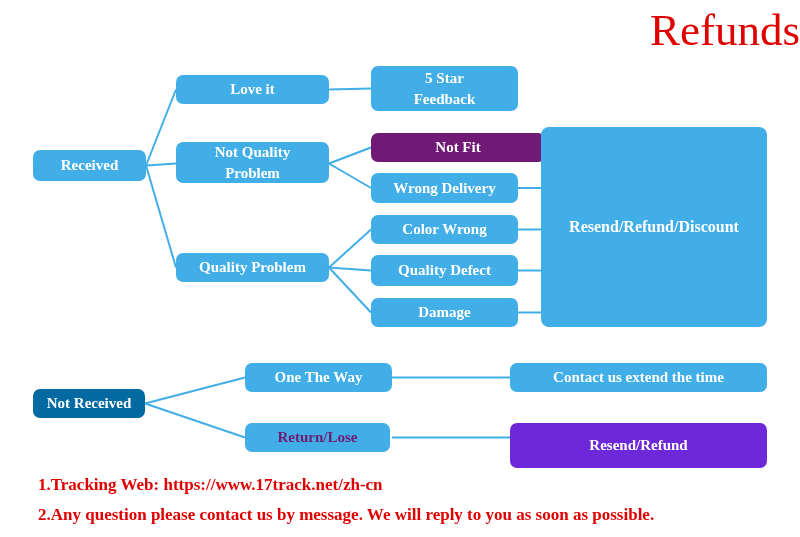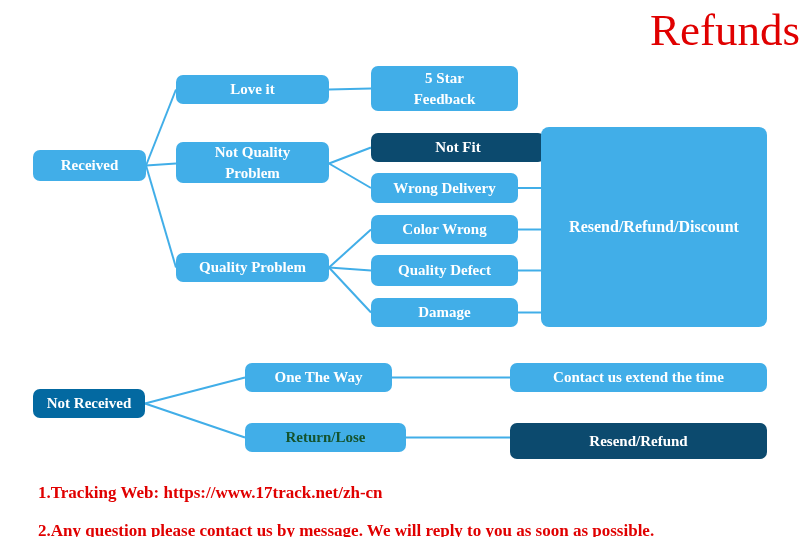--- a/index.html
+++ b/index.html
@@ -58,21 +58,21 @@
   .footer {
     position: absolute;
     left: 38px;
     top: 468px;
     color: #e00000;
     font-weight: bold;
     font-size: 17px;
     font-family: "Liberation Serif", serif;
     line-height: 1.55;
   }
-  .footer p { margin: 12px 0 4px 0; }
+  .footer p { margin: 4px 0 4px 0; }
 </style>
 </head>
 <body>
 
 <div class="canvas" id="flowchart">
   <svg id="edges" xmlns="http://www.w3.org/2000/svg">
       <line x1="146" y1="165.5" x2="176" y2="89.5" stroke="#41aee8" stroke-width="2"></line>
       <line x1="146" y1="165.5" x2="176" y2="163.5" stroke="#41aee8" stroke-width="2"></line>
       <line x1="146" y1="165.5" x2="176" y2="267.5" stroke="#41aee8" stroke-width="2"></line>
       <line x1="329" y1="89.5" x2="371" y2="88.5" stroke="#41aee8" stroke-width="2"></line>
@@ -95,25 +95,25 @@
   <div class="footer">
     <p>1.Tracking Web: https://www.17track.net/zh-cn</p>
     <p>2.Any question please contact us by message. We will reply to you as soon as possible.</p>
   </div>
 <div class="node" style="left: 33px; top: 150px; width: 113px; height: 31px; background: rgb(65, 174, 232); color: rgb(255, 255, 255);">Received</div>
     <div class="node" style="left: 176px; top: 75px; width: 153px; height: 29px; background: rgb(65, 174, 232); color: rgb(255, 255, 255);">Love it</div>
     <div class="node" style="left: 371px; top: 66px; width: 147px; height: 45px; background: rgb(65, 174, 232); color: rgb(255, 255, 255);">5 Star
 Feedback</div>
     <div class="node" style="left: 176px; top: 142px; width: 153px; height: 41px; background: rgb(65, 174, 232); color: rgb(255, 255, 255);">Not Quality
 Problem</div>
-    <div class="node" style="left: 371px; top: 133px; width: 174px; height: 29px; background: #0c4a6e; color: rgb(255, 255, 255);">Not Fit</div>
+    <div class="node" style="left: 371px; top: 133px; width: 174px; height: 29px; background: #701a75; color: rgb(255, 255, 255);">Not Fit</div>
     <div class="node" style="left: 371px; top: 173px; width: 147px; height: 30px; background: rgb(65, 174, 232); color: rgb(255, 255, 255);">Wrong Delivery</div>
     <div class="node" style="left: 176px; top: 253px; width: 153px; height: 29px; background: rgb(65, 174, 232); color: rgb(255, 255, 255);">Quality Problem</div>
     <div class="node" style="left: 371px; top: 215px; width: 147px; height: 29px; background: rgb(65, 174, 232); color: rgb(255, 255, 255);">Color Wrong</div>
     <div class="node" style="left: 371px; top: 255px; width: 147px; height: 31px; background: rgb(65, 174, 232); color: rgb(255, 255, 255);">Quality Defect</div>
     <div class="node" style="left: 371px; top: 298px; width: 147px; height: 29px; background: rgb(65, 174, 232); color: rgb(255, 255, 255);">Damage</div>
     <div class="node big" style="left: 541px; top: 127px; width: 226px; height: 200px; background: rgb(65, 174, 232); color: rgb(255, 255, 255);">Resend/Refund/Discount</div>
     <div class="node" style="left: 33px; top: 389px; width: 112px; height: 29px; background: #0369a1; color: rgb(255, 255, 255);">Not Received</div>
     <div class="node" style="left: 245px; top: 363px; width: 147px; height: 29px; background: rgb(65, 174, 232); color: rgb(255, 255, 255);">One The Way</div>
     <div class="node" style="left: 510px; top: 363px; width: 257px; height: 29px; background: rgb(65, 174, 232); color: rgb(255, 255, 255);">Contact us extend the time</div>
-    <div class="node" style="left: 245px; top: 423px; width: 161px; height: 29px; background: rgb(65, 174, 232); color: #14532d;">Return/Lose</div>
-    <div class="node" style="left: 510px; top: 423px; width: 257px; height: 36px; background: #0c4a6e; color: rgb(255, 255, 255);">Resend/Refund</div>
+    <div class="node" style="left: 245px; top: 423px; width: 145px; height: 29px; background: rgb(65, 174, 232); color: #701a75;">Return/Lose</div>
+    <div class="node" style="left: 510px; top: 423px; width: 257px; height: 45px; background: #6d28d9; color: rgb(255, 255, 255);">Resend/Refund</div>
   </div>
 
 </body></html>

